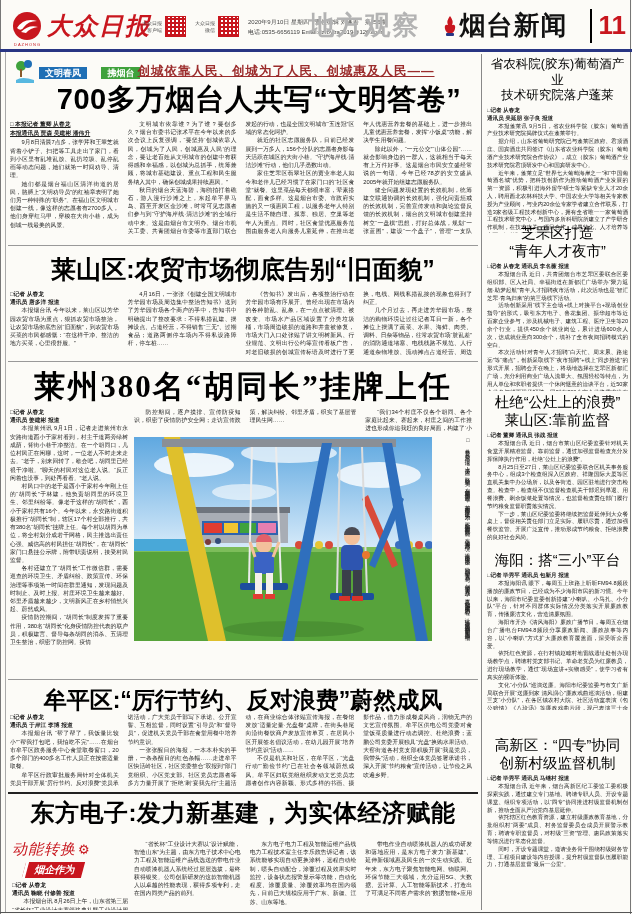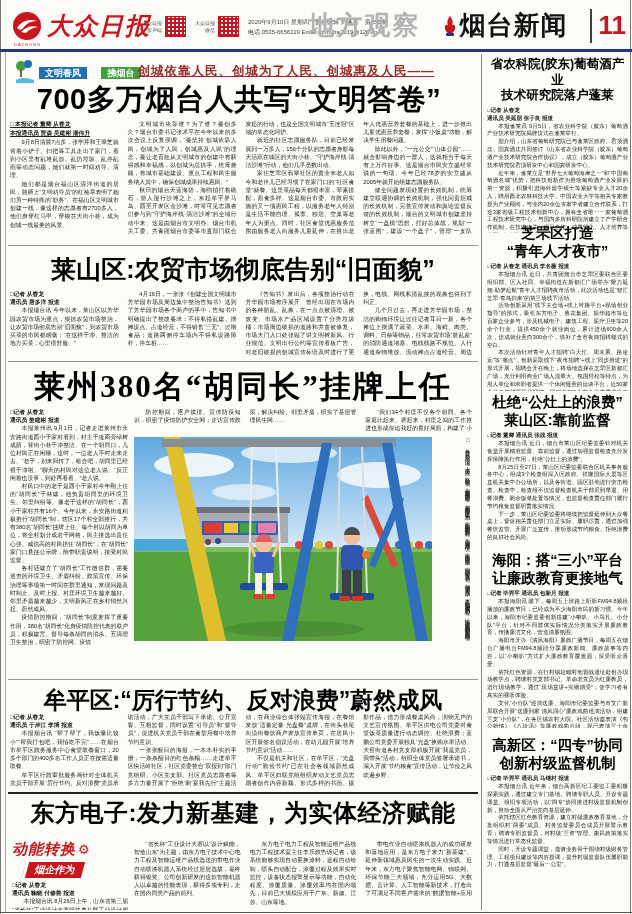--- a/index.html
+++ b/index.html
@@ -16,21 +16,21 @@
   .paper-sub{position:absolute;left:14px;top:36px;font-size:4px;color:#c8161e;letter-spacing:1px;}
   .qr-group{position:absolute;top:10px;display:flex;align-items:center;gap:3px;}
   .qr-label{font-size:5px;color:#555;line-height:1.3;text-align:right;}
   .qr{width:19px;height:19px;border:1px solid #c8161e;
       background-image:repeating-linear-gradient(90deg,#c8161e 0 2px,rgba(255,255,255,0) 2px 4px),
                        repeating-linear-gradient(0deg,#c8161e 0 2px,#fff 2px 4px);}
   .dateline{position:absolute;left:248px;top:11px;width:160px;font-size:6px;color:#444;line-height:1.7;}
   .head-right{position:absolute;right:6px;top:2px;display:flex;align-items:center;gap:22px;}
   .sec-light{font-size:26px;color:#b3b3b3;font-weight:700;letter-spacing:2px;}
   .sec-bold{font-size:26px;color:#111;font-weight:900;letter-spacing:1px;display:flex;align-items:center;gap:3px;}
-  .pageno-box{display:flex;align-items:center;border-left:2px solid #404040;padding-left:7px;height:34px;}
+  .pageno-box{display:flex;align-items:center;border-left:2px solid #000000;padding-left:7px;height:34px;}
   .pageno{font-size:26px;font-weight:700;color:#c8161e;}
   #navy-line{position:absolute;left:0;top:49px;width:632px;height:3px;background:#283583;}
   
   .vframe{position:absolute;top:0;width:1px;height:914px;background:#777;}
   
   .cols{column-gap:9px;text-align:justify;overflow:hidden;column-fill:auto;}
   .body-txt{font-size:5.8px;line-height:1.42;color:#222;}
   .body-txt p,.sb-body p{margin:0;text-indent:2em;}
   p.by{text-indent:0;font-weight:700;}
   p.byu{text-indent:0;font-weight:700;text-decoration:underline;margin-bottom:1px;}
@@ -46,27 +46,27 @@
   #civ-badge{display:flex;align-items:center;gap:3px;}
   .ribbon{color:#fff;font-size:9px;font-weight:700;padding:1px 6px;transform:skewX(-12deg);white-space:nowrap;}
   .ribbon.blue{background:#1f6fb5;}
   .ribbon.green{background:#3fa23c;margin-left:10px;margin-top:1px;}
   
   #photo-caption{writing-mode:vertical-rl;font-size:5.5px;line-height:1.65;letter-spacing:1px;
                  text-align:justify;color:#222;}
   
   #df-badge{width:104px;margin-bottom:3px;}
   .df-row1{display:flex;align-items:center;gap:2px;}
-  .df-title{font-size:15px;font-weight:700;font-style:italic;color:#c8161e;letter-spacing:1px;text-align:right;}
+  .df-title{font-size:15px;font-weight:400;font-style:italic;color:#c8161e;letter-spacing:1px;text-align:right;}
   .gear{font-size:13px;color:#c8161e;}
   .df-flag{display:inline-block;background:#c8161e;color:#fff;font-size:10px;font-weight:700;
            padding:1px 8px;transform:skewX(-15deg);margin-left:12px;border-left:3px solid #fff;}
   
   .sb-art{position:absolute;left:487px;width:141px;}
-  .sb-head{font-weight:700;text-align:center;color:#000;line-height:1.25;}
+  .sb-head{font-weight:400;text-align:center;color:#000;line-height:1.25;}
   .sb-head span{display:block;}
   .sb-head.sz-s{font-size:12.5px;}
   .sb-head.sz-m{font-size:14.5px;}
   .sb-body{font-size:5.6px;line-height:1.4;text-align:justify;color:#222;overflow:hidden;margin-top:3px;}
   
   .flame{width:14px;height:20px;}
 </style>
 </head>
 <body>
 
@@ -127,21 +127,21 @@
         <circle cx="14" cy="6" r="4" fill="#1f6fb5"></circle>
         <rect x="6" y="11" width="2" height="8" fill="#8a5a2b"></rect>
         <path d="M2,22 Q8,18 20,22 L20,25 L2,25Z" fill="#57b8e0"></path>
       </svg>
       <span>
         <span class="ribbon blue">文明春风</span>
         <span class="ribbon green">拂烟台</span>
       </span>
     </div>
     <div class="abs kicker" style="left:100px;top:63px;width:372px;">创城依靠人民、创城为了人民、创城惠及人民——</div>
-    <h1 class="abs headline-xl" style="left:4px;top:80px;width:470px;margin:0;">700多万烟台人共写“文明答卷”</h1>
+    <h1 class="abs headline-xl" style="left:24px;top:80px;width:470px;margin:0;">700多万烟台人共写“文明答卷”</h1>
     <div class="abs cols body-txt" style="left:10px;top:120px;width:462px;height:122px;column-count:4;">
         <p class="byu">□ 本报记者 董卿 从春龙</p>
         <p class="byu">本报通讯员 贾森 吴建彬 潘伟升</p>
         <p>9月8日清晨7点多，张学芹和王翠芝就背着小铲子、扫把等工具走出了家门，看到小区里有乱堆乱放、乱扔垃圾、乱停乱画等动态问题，她们就第一时间劝导、清理。</p>
         <p>她们都是烟台福山区清洋街道的居民，胳膊上“文明劝导员”的红袖章表明了她们另一种特殊的“职务”。在福山区文明城市创建一线，像这样的志愿者有2700多人，他们身穿红马甲，穿梭在大街小巷，成为创城一线最美的风景。</p>
         <p>文明城市依靠谁？为了谁？要创多久？烟台市委书记张术平在今年以来的多次会议上反复强调，“要坚持‘创城依靠人民，创城为了人民，创城惠及人民’的理念，要让老百姓从文明城市的创建中有获得感和幸福感，以创城为总抓手，统筹兼顾，将城市基础建设、重点工程和民生服务纳入其中，确保创城成果持续惠民。”</p>
         <p>秋日的烟台天蓝海碧，海鸥拍打着礁石，游人漫行沙滩之上，东起牟平界马岛、西至开发区金沙滩，时常可见志愿者们参与到“守护海岸线·清洁沙滩”的全域行动中来。这是由烟台市文明办、烟台市机关工委、共青团烟台市委等市直部门联合发起的行动，也是全国文明城市“五连冠”区域的常态化呵护。</p>
         <p>就近的社区志愿服务队，目前已经发展到一万多人，156个分队的志愿者身影每天活跃在城区的大街小巷。“守护海岸线·清洁沙滩”行动，他们几乎悉数出动。</p>
         <p>家住芝罘区翡翠社区的贾业丰老人如今和老伴儿已经习惯了在家门口的“社区食堂”就餐。这里菜品每天都很丰富，荤素搭配，面食多样。这是烟台市委、市政府实施的又一项惠民工程，以服务老年人特别是生活不能自理、孤寡、独居、空巢等老年人为重点。同时，社区食堂优惠服务范围由服务老人向服务儿童延伸，在推出老年人优惠营养套餐的基础上，进一步推出儿童优惠营养套餐，发挥“小饭桌”功能，解决学生用餐问题。</p>
         <p>除此以外，“一元公交”“山体公园”……就会影响身边的一群人，这就相当于每天有上万件好事。这是烟台市民安立盛经常说的一句话。今年已经78岁的安立盛从2005年就开始组建志愿服务队。</p>
@@ -322,21 +322,20 @@
       <div class="sb-body" style="height:112px;">
           <p class="byc">□记者 董卿 通讯员 张战 报道</p>
           <p>本报烟台讯 近日，烟台市莱山区纪委监委针对机关食堂开展精准监督、靠前监督，通过加强监督检查充分发挥保障执行作用，杜绝“公灶上的浪费”。</p>
           <p>8月25日至27日，莱山区纪委监委联合区机关事务服务中心，组成3个检查组深入区政府、祥隆国际大厦等区直机关集中办公场所，以及各街道、园区驻地进行突击检查。检查中，检查组不仅监督检查机关干部迟到早退、用餐浪费、剩余饭菜处置等情况，也监督检查责任部门履行节约粮食监督职责落实情况。</p>
           <p>下一步，莱山区纪委监委将继续把监督延伸到大众餐桌上，督促相关责任部门立足实际、履职尽责，通过加强餐饮监管、开展广泛宣传，推动形成节约粮食、拒绝浪费的良好社会风尚。</p>
         </div>
     </article>
     <article class="sb-art" style="top:551px;">
       <div class="sb-head sz-m">
         <span>海阳：搭“三小”平台</span>
-          <span>让廉政教育更接地气</span>
       </div>
       <div class="sb-body" style="height:138px;">
           <p class="byc">□记者 毕秀平 通讯员 包新月 报道</p>
           <p>本报海阳讯 眼下，每周五上班路上听听FM94.8频段播放的廉政节目，已经成为不少海阳市民的新习惯。今年以来，海阳市纪委监委创新搭建“小喇叭、小马扎、小分队”平台，针对不同群体实际情况分类落实开展廉政教育，传播廉洁文化，营造清廉氛围。</p>
           <p>海阳市开办《清风海阳》廉政广播节目，每周五在烟台广播电台FM94.8频段分享廉政新闻、廉政故事等内容，以“小喇叭”方式扩大廉政教育覆盖面，深受听众喜爱。</p>
           <p>依托红色资源，在行村镇赵疃村地雷战遗址处创办现场教学点，聘请村党支部书记、革命老党员为红廉教员，进行现场教学，通过“现场宣讲+实物感受”，使学习者有真实的视听体验。</p>
           <p>文化“小分队”巡演送廉。海阳市纪委监委与市文广新局联合开展“送廉到家 清风润心”廉政戏曲巡演活动，组建三支“小分队”，在各区镇农村大院、社区活动室表演《包公赔情》《八珍汤》等廉政戏曲片段，现已表演三十余场，观看人数八百余人。</p>
         </div>
     </article>
     <article class="sb-art" style="top:736px;">

